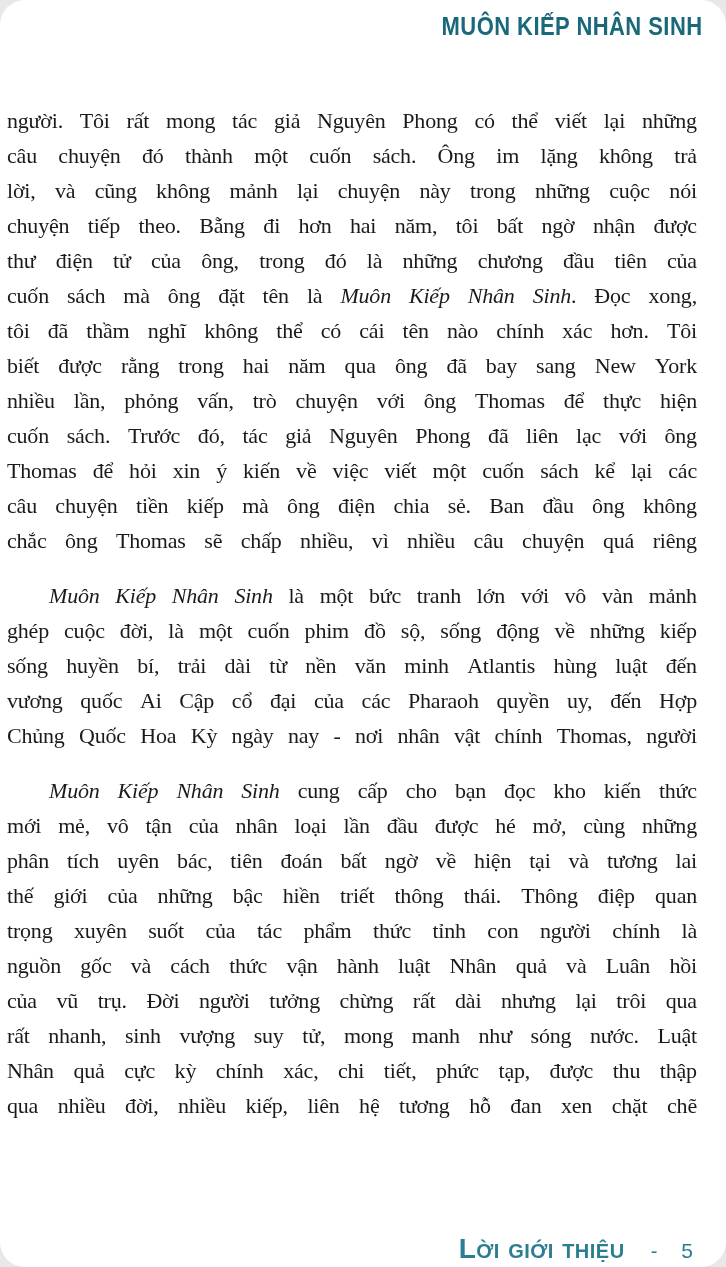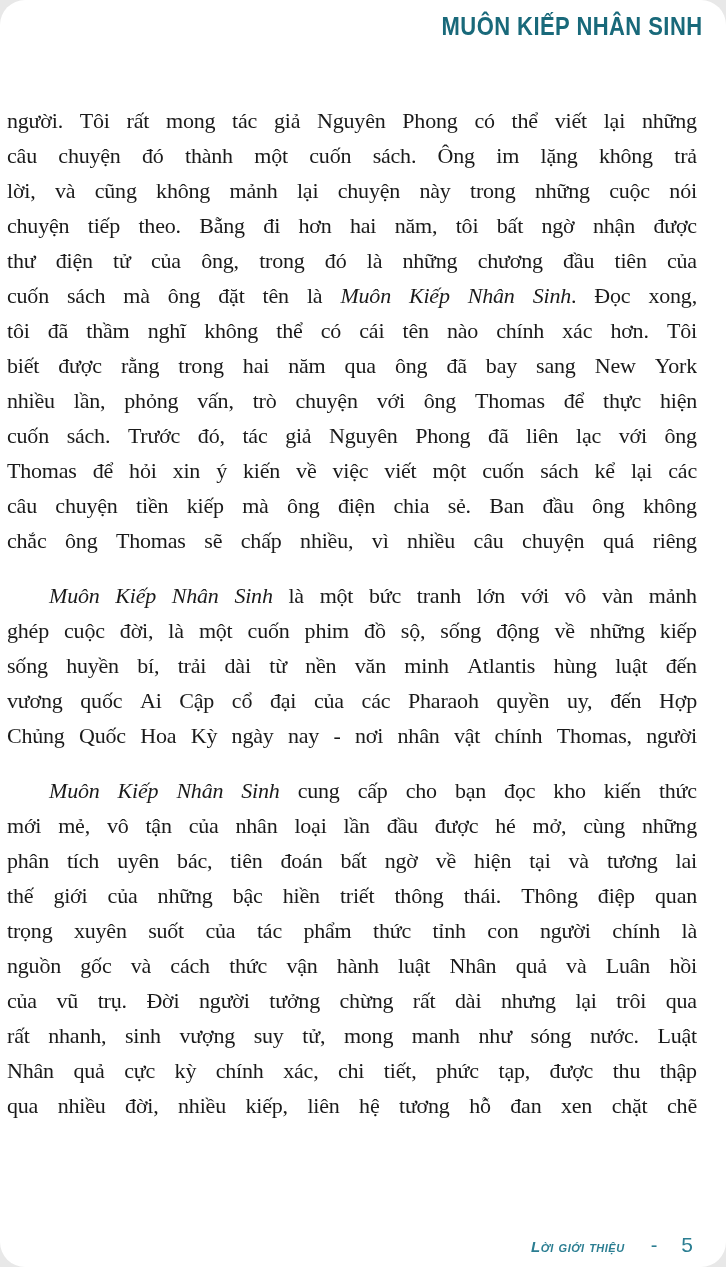--- a/index.html
+++ b/index.html
@@ -27,21 +27,21 @@
   .para + .para{margin-top:20px;}
   .line{height:35px;line-height:35px;overflow:hidden;white-space:nowrap;}
   .jl{display:flex;justify-content:space-between;}
   .ind{padding-left:42px;}
   .em{font-style:italic;font-weight:normal;}
   .footer{
     position:absolute;top:1233px;right:33px;
     display:flex;align-items:baseline;
     font-family:"Liberation Sans","DejaVu Sans",sans-serif;
   }
-  .footer-section{font-variant:small-caps;font-weight:600;font-size:15px;letter-spacing:.5px;font-style:italic;}
+  .footer-section{font-variant:small-caps;font-weight:600;font-size:28px;letter-spacing:.5px;}
   .footer-sep{margin-left:26px;font-size:20px;}
   .footer-num{margin-left:24px;font-size:21px;}
 </style>
 </head>
 <body>
 
 <div class="page">
 
   <div class="header">
     <span class="header-title" style="color: rgb(25, 105, 122);">MUÔN KIẾP NHÂN SINH</span>

